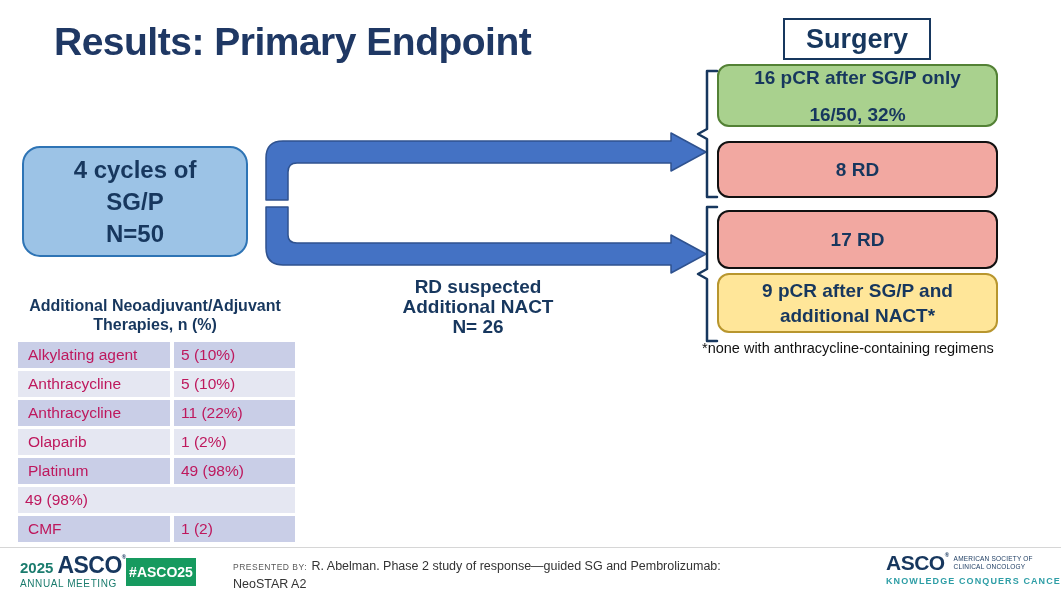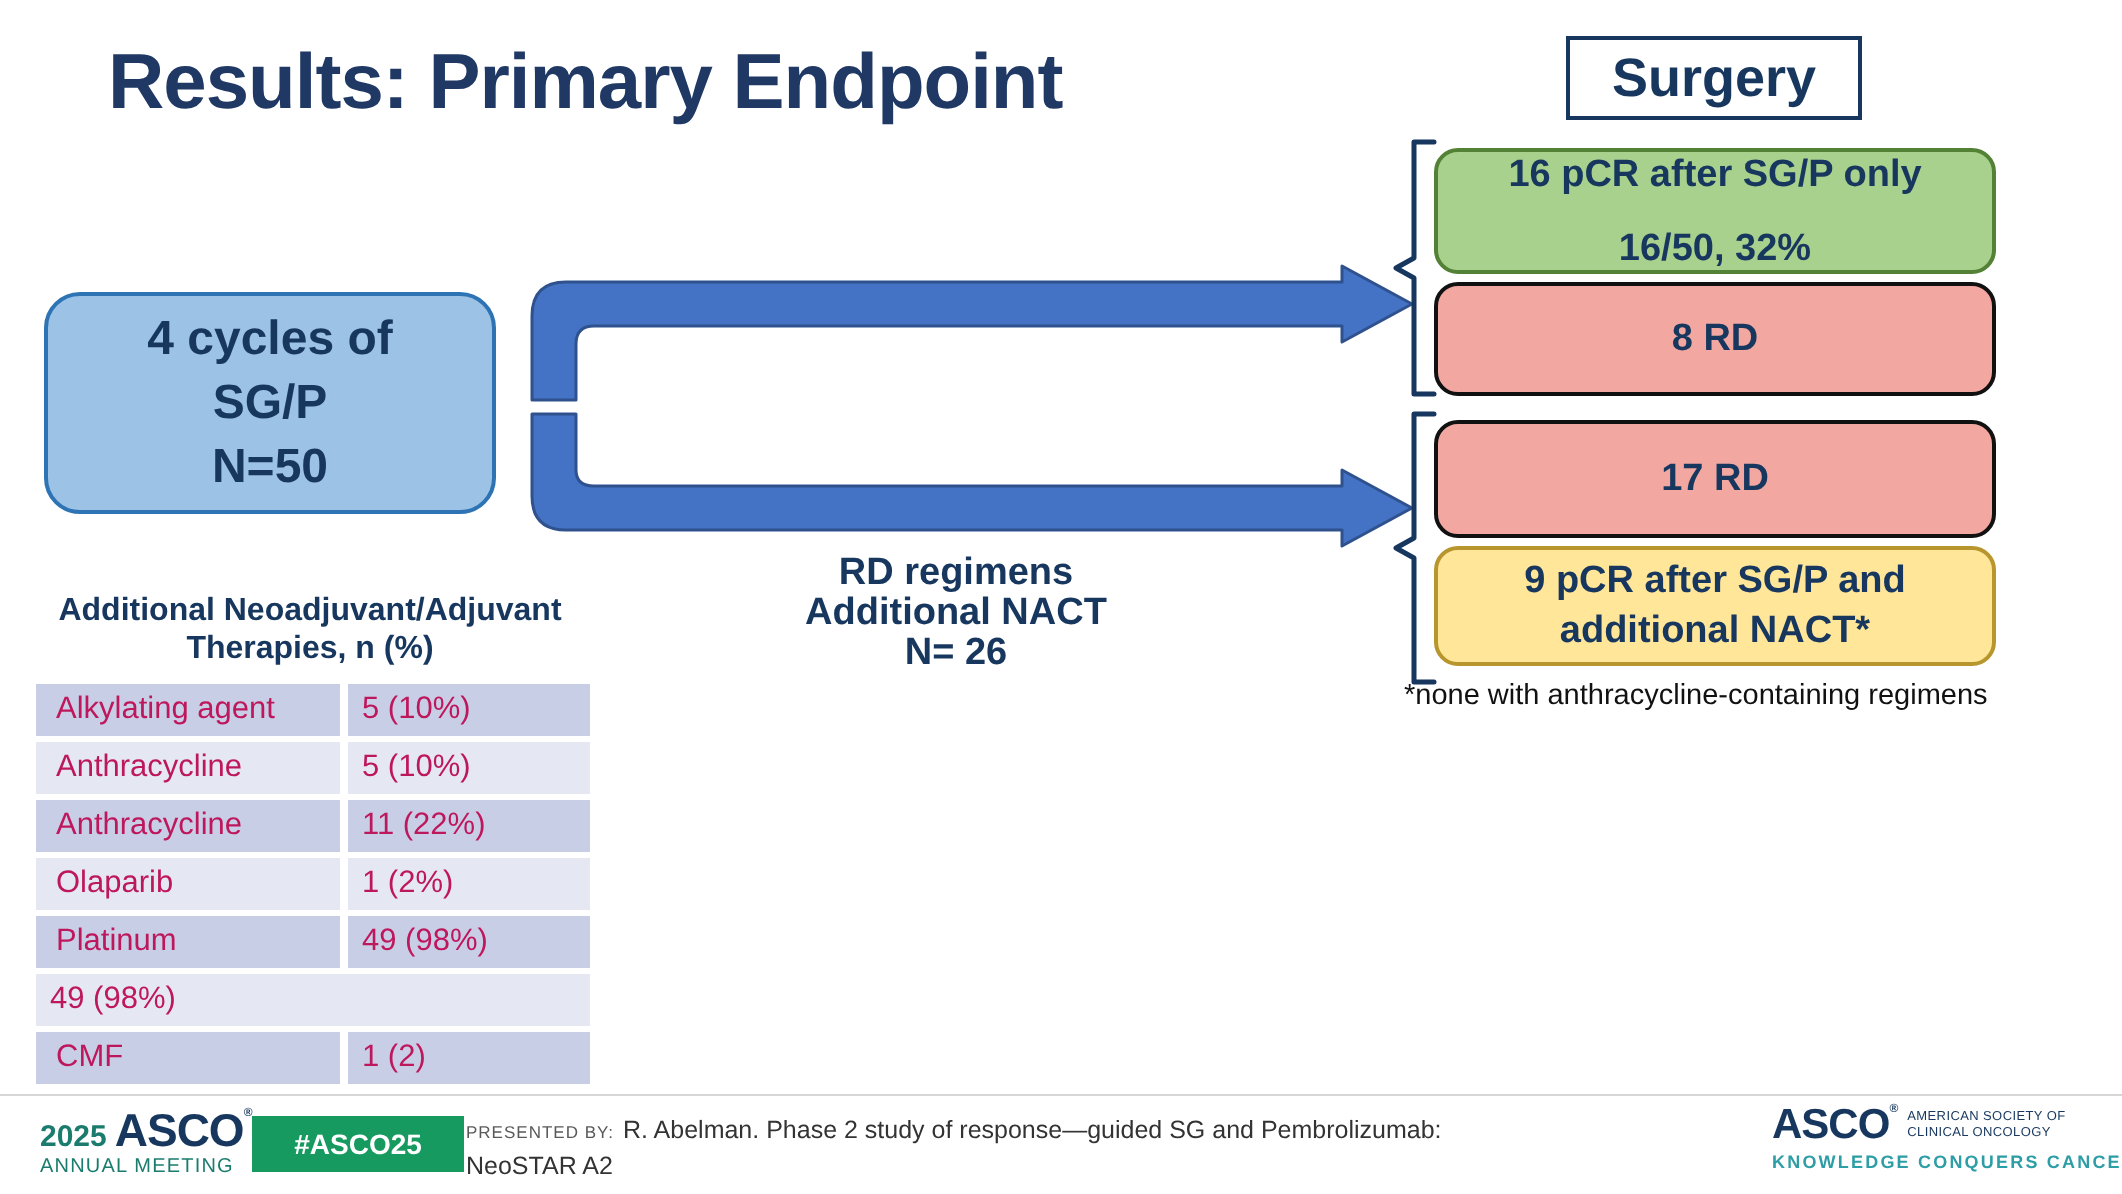--- a/index.html
+++ b/index.html
@@ -27,21 +27,21 @@
     text-align:center;font-size:19px;font-weight:bold;color:#17375E;line-height:21px;
   }
   .top-label{left:333px;top:85px;width:300px;}
   .bottom-label{left:328px;top:277px;width:300px;line-height:20px;}
 
   .outcome{
     left:717px;width:281px;border-radius:12px;box-sizing:border-box;
     display:flex;flex-direction:column;align-items:center;justify-content:center;
     font-size:19px;font-weight:bold;color:#17375E;line-height:25px;text-align:center;
   }
-  .green-box{top:74px;height:63px;background:#A9D18E;border:2px solid #538135;gap:12px;}
+  .green-box{top:64px;height:63px;background:#A9D18E;border:2px solid #538135;gap:12px;}
   .pink-box-top{top:141px;height:57px;background:#F2A8A1;border:2px solid #111111;}
   .pink-box-bottom{top:210px;height:59px;background:#F2A8A1;border:2px solid #111111;}
   .yellow-box{top:273px;height:60px;background:#FFE699;border:2px solid #B8962E;}
   .footnote{left:702px;top:340px;font-size:14.5px;color:#111111;}
 
   .table-title{
     left:10px;top:296px;width:290px;text-align:center;
     font-size:16px;font-weight:bold;color:#17375E;line-height:19px;
   }
   .ttable{left:18px;top:342px;width:277px;}
@@ -53,21 +53,21 @@
   .trow.light .tcell{background:#E5E7F2;}
 
   .footer-divider{left:0;top:547px;width:1061px;height:1px;background:#D6D6D6;}
   .footer-left{left:20px;top:554px;line-height:1;}
   .logo-row{display:flex;align-items:baseline;}
   .logo-year{font-size:15px;font-weight:bold;color:#1B7C6E;margin-right:4px;}
   .logo-asco{font-size:23px;font-weight:800;color:#17375E;letter-spacing:-0.5px;}
   .logo-reg{font-size:6px;color:#17375E;vertical-align:top;}
   .logo-sub{font-size:10px;color:#1B7C6E;letter-spacing:0.6px;margin-top:2px;}
   .hashtag-badge{
-    left:126px;top:558px;width:106px;height:28px;background:#169A5F;color:#fff;
+    left:126px;top:558px;width:70px;height:28px;background:#169A5F;color:#fff;
     display:flex;align-items:center;justify-content:center;font-size:14px;font-weight:bold;
   }
   .footer-center{left:233px;top:556px;width:520px;}
   .presented-label{font-size:8.5px;color:#595959;letter-spacing:0.5px;}
   .presented-text{font-size:12.5px;color:#333333;}
   .footer-right{left:886px;top:552px;width:155px;}
   .asco-row{display:flex;align-items:flex-start;}
   .asco-big{font-size:21px;font-weight:800;color:#17375E;letter-spacing:-0.5px;line-height:1;}
   .asco-org{font-size:6.5px;color:#17375E;line-height:7.5px;margin-left:5px;margin-top:3px;letter-spacing:0.2px;}
   .asco-tagline{font-size:9px;color:#2E9EA6;letter-spacing:1.1px;margin-top:3px;white-space:nowrap;font-weight:bold;}
@@ -92,21 +92,21 @@
 
   <svg class="abs overlay" width="1061" height="597" viewBox="0 0 1061 597">
     <path d="M 266 200 L 266 158 Q 266 141 283 141 L 671 141 L 671 133 L 706 152 L 671 171 L 671 163 L 297 163 Q 288 163 288 172 L 288 200 Z" fill="#4472C4" stroke="#2F528F" stroke-width="1.5" stroke-linejoin="round"></path>
     <path d="M 288 207 L 288 235 Q 288 243 297 243 L 671 243 L 671 235 L 706 254 L 671 273 L 671 265 L 283 265 Q 266 265 266 248 L 266 207 Z" fill="#4472C4" stroke="#2F528F" stroke-width="1.5" stroke-linejoin="round"></path>
     <path d="M 717 71 L 707 71 L 707 129 L 698 134 L 707 139 L 707 197 L 717 197" fill="none" stroke="#17375E" stroke-width="2.5" stroke-linejoin="round" stroke-linecap="round"></path>
     <path d="M 717 207 L 707 207 L 707 269 L 698 274 L 707 279 L 707 341 L 717 341" fill="none" stroke="#17375E" stroke-width="2.5" stroke-linejoin="round" stroke-linecap="round"></path>
   </svg>
 
 
   <div class="abs flow-label bottom-label">
-    <div>RD regimens</div>
+    <div>RD suspected</div>
     <div>Additional NACT</div>
     <div>N= 26</div>
   </div>
 
   <div class="abs outcome green-box">
     <div>16 pCR after SG/P only</div>
     <div>16/50, 32%</div>
   </div>
 
   <div class="abs outcome pink-box-top">

